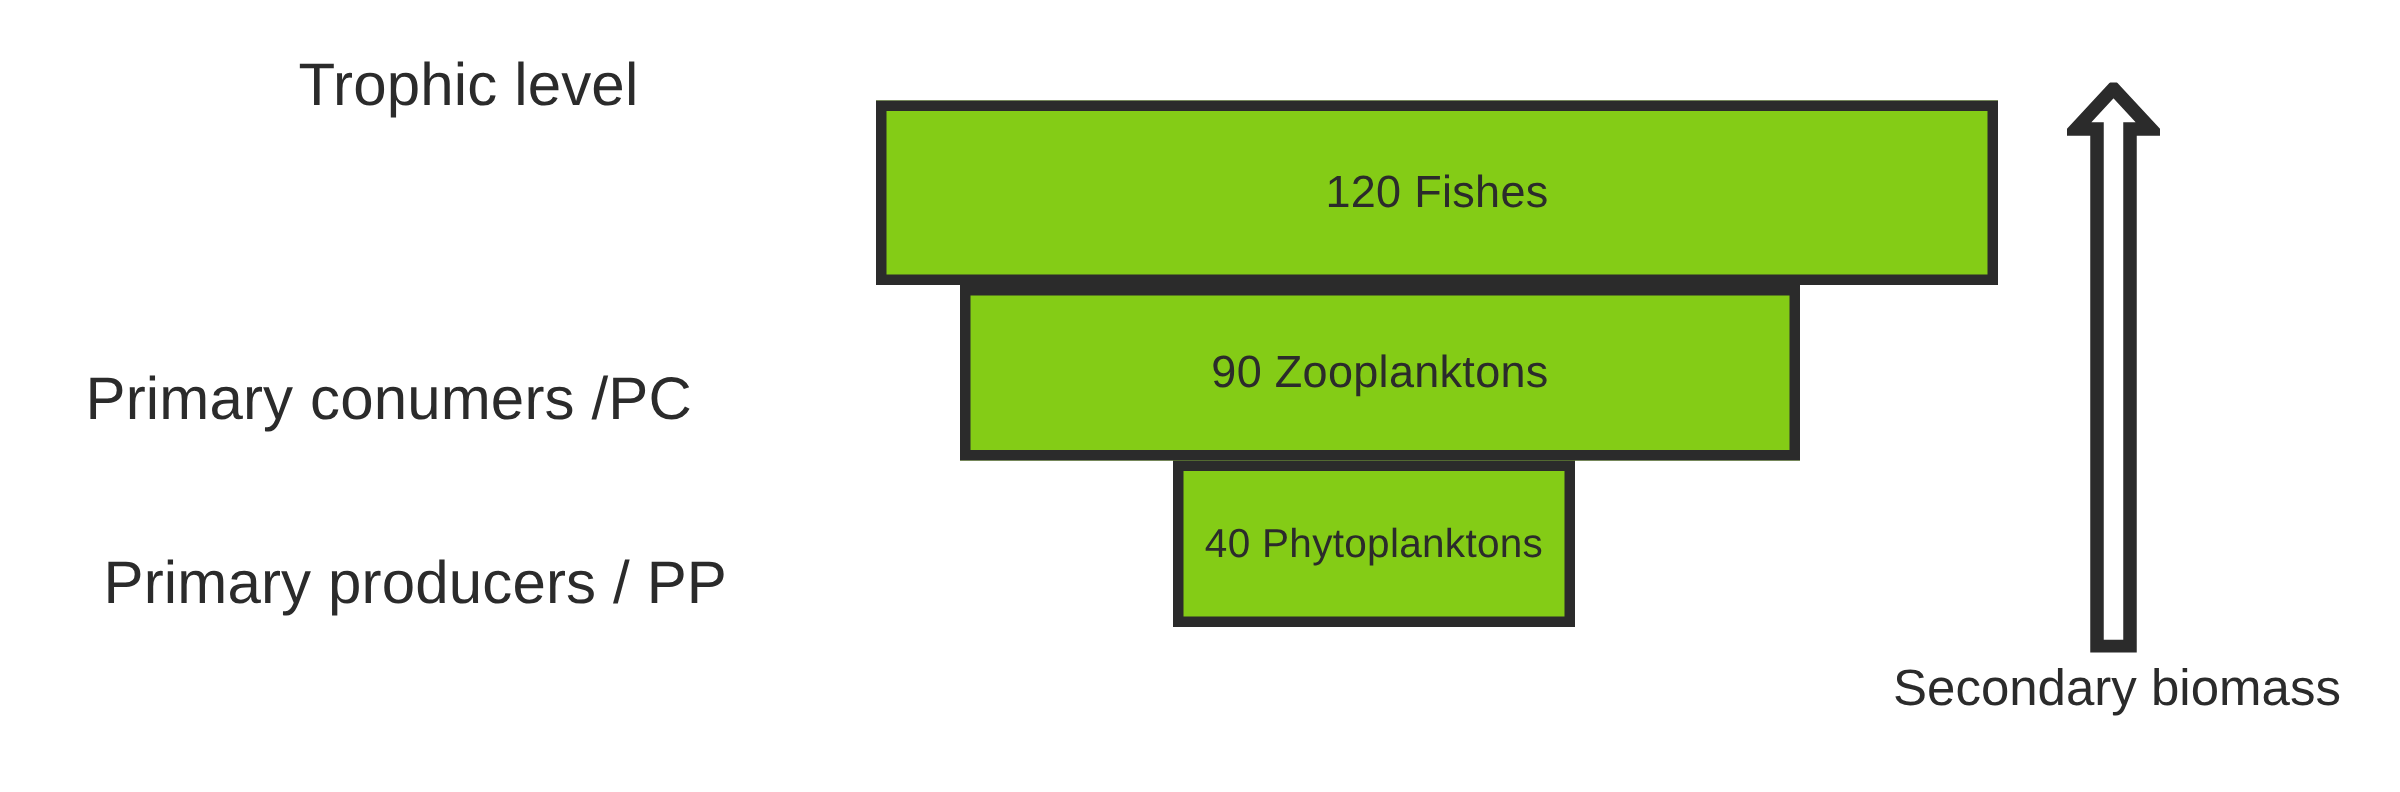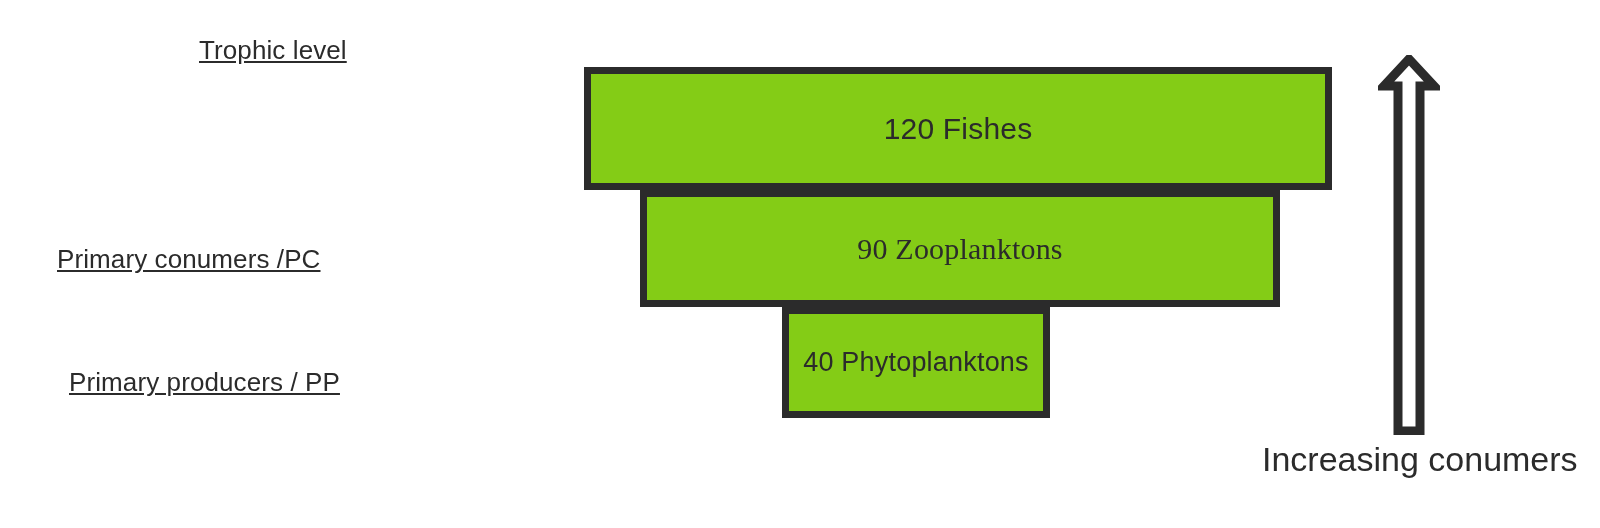--- a/index.html
+++ b/index.html
@@ -18,25 +18,24 @@
     width: 1600px;
     height: 528px;
     background: #ffffff;
     overflow: hidden;
   }
 
   
   .label {
     position: absolute;
     white-space: nowrap;
-    font-size: 26px;
+    font-size: 40px;
     line-height: 1;
     color: #2b2b2b;
     letter-spacing: 0.1px;
-    text-decoration: underline;
   }
   #lbl-trophic   { left: 199px; top: 37px; }
   #lbl-sc        { left: 57px;  top: 124px; }
   #lbl-pc        { left: 57px;  top: 246px; }
   #lbl-pp        { left: 69px;  top: 369px; }
 
   
   .tier {
     position: absolute;
     box-sizing: border-box;
@@ -54,23 +53,22 @@
     letter-spacing: 0.2px;
   }
 
   #tier-sc {
     left: 584px;  top: 67px;
     width: 748px; height: 123px;
     z-index: 3;
   }
   #tier-pc {
     left: 640px;  top: 190px;
-    width: 640px; height: 117px;
+    width: 560px; height: 117px;
     z-index: 2;
-    font-family: Liberation Serif, serif;
   }
   #tier-pp {
     left: 782px;  top: 307px;
     width: 268px; height: 111px;
     z-index: 1;
   }
   #tier-pp .tier-text {
     font-size: 27px;
   }
 
@@ -117,15 +115,15 @@
   <div class="tier" id="tier-pp">
     <span class="tier-text">40 Phytoplanktons</span>
   </div>
 
   <div id="biomass-arrow">
     <svg width="62" height="380" viewBox="0 0 62 380" xmlns="http://www.w3.org/2000/svg">
       <polygon points="31,4 56,31 42,31 42,376 20,376 20,31 6,31" fill="#ffffff" stroke="#2b2b2b" stroke-width="9" stroke-linejoin="miter"></polygon>
     </svg>
   </div>
 
-  <div id="lbl-biomass">Increasing conumers</div>
+  <div id="lbl-biomass">Secondary biomass</div>
 
 </div>
 
 </body></html>

